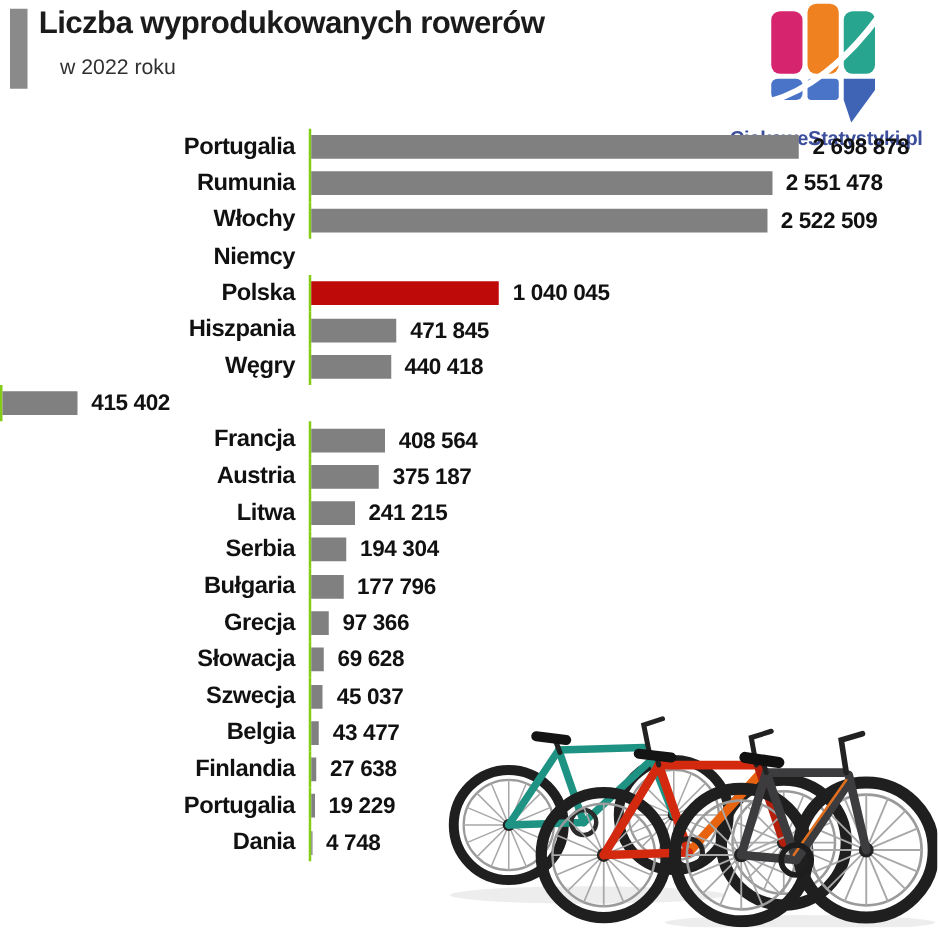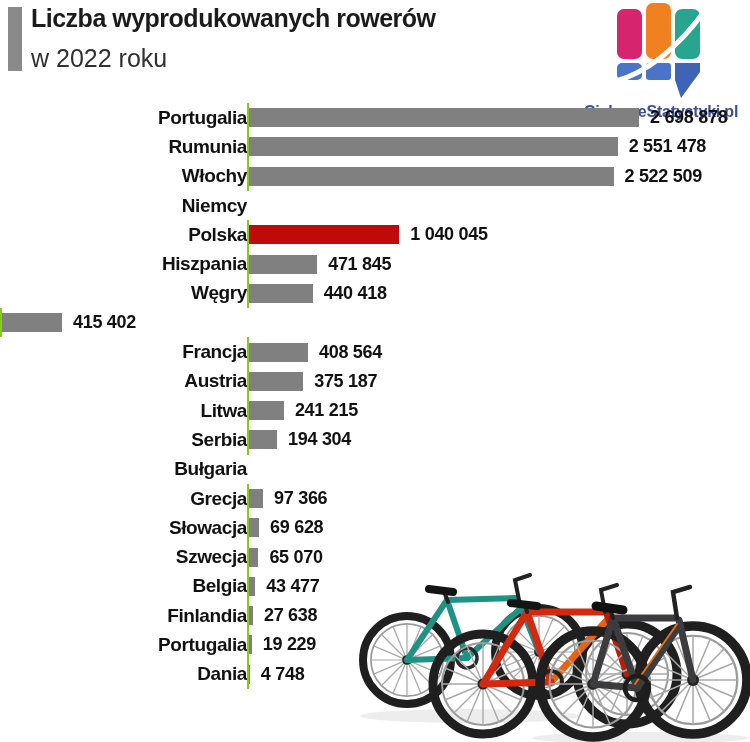--- a/index.html
+++ b/index.html
@@ -6,29 +6,29 @@
   body{
     width:750px;height:742px;position:relative;overflow:hidden;
     background:#ffffff;
     font-family:"Liberation Sans","DejaVu Sans",sans-serif;
     color:#1a1a1a;
   }
   
   .header{position:absolute;left:0;top:0;width:750px;height:103px;}
   .accent-bar{position:absolute;left:8px;top:7px;width:14px;height:64px;background:#8a8a8a;}
   .title{position:absolute;left:31px;top:4px;font-size:25px;font-weight:700;letter-spacing:-0.5px;color:#1b1b1b;white-space:nowrap;}
-  .subtitle{position:absolute;left:31px;top:44px;font-size:25px;font-weight:400;color:#303030;white-space:nowrap;}
+  .subtitle{position:absolute;left:48px;top:44px;font-size:17px;font-weight:400;color:#303030;white-space:nowrap;}
   
   .logo{position:absolute;top:2px;right:0px;width:178px;text-align:center;}
   .logo svg{display:block;margin:0 auto;}
   .logo-text{display:block;margin-top:3px;font-size:16px;font-weight:700;color:#3d4f9c;letter-spacing:-0.2px;}
   
   .chart{position:absolute;left:0;top:103px;width:750px;}
   .row{display:flex;align-items:center;height:29.3px;}
-  .country{width:247px;box-sizing:border-box;text-align:right;
+  .country{width:247px;box-sizing:border-box;padding-right:11px;text-align:right;
     font-size:19px;font-weight:700;letter-spacing:-0.4px;color:#111;white-space:nowrap;flex:0 0 auto;}
   .track{flex:1 1 auto;height:100%;display:flex;align-items:center;border-left:2px solid #84cc16;min-width:0;}
   .bar{height:19px;background:#808080;flex:0 0 auto;}
   .bar.highlight{background:#bf0a0a;}
   .val{margin-left:11px;font-size:18px;font-weight:700;letter-spacing:-0.3px;color:#111;white-space:nowrap;}
   
   .bikes{position:absolute;left:355px;top:512px;width:395px;height:230px;}
 </style>
 </head>
 <body>
@@ -128,40 +128,44 @@
   </div>
       <div class="row">
     <span class="country">Serbia</span>
     <div class="track">
       <div class="bar" style="width: 28.0778px; background: rgb(128, 128, 128);"></div>
       <span class="val">194 304</span>
     </div>
   </div>
       <div class="row">
     <span class="country">Bułgaria</span>
+    <div class="track">
+      <div class="bar" style="width: 25.6923px; background: rgb(128, 128, 128);"></div>
+      <span class="val">177 796</span>
+    </div>
   </div>
       <div class="row">
     <span class="country">Grecja</span>
     <div class="track">
       <div class="bar" style="width: 14.0698px; background: rgb(128, 128, 128);"></div>
       <span class="val">97 366</span>
     </div>
   </div>
       <div class="row">
     <span class="country">Słowacja</span>
     <div class="track">
       <div class="bar" style="width: 10.0616px; background: rgb(128, 128, 128);"></div>
       <span class="val">69 628</span>
     </div>
   </div>
       <div class="row">
     <span class="country">Szwecja</span>
     <div class="track">
       <div class="bar" style="width: 9.39814px; background: rgb(128, 128, 128);"></div>
-      <span class="val">65 070</span>
+      <span class="val">45 037</span>
     </div>
   </div>
       <div class="row">
     <span class="country">Belgia</span>
     <div class="track">
       <div class="bar" style="width: 6.28262px; background: rgb(128, 128, 128);"></div>
       <span class="val">43 477</span>
     </div>
   </div>
       <div class="row">

